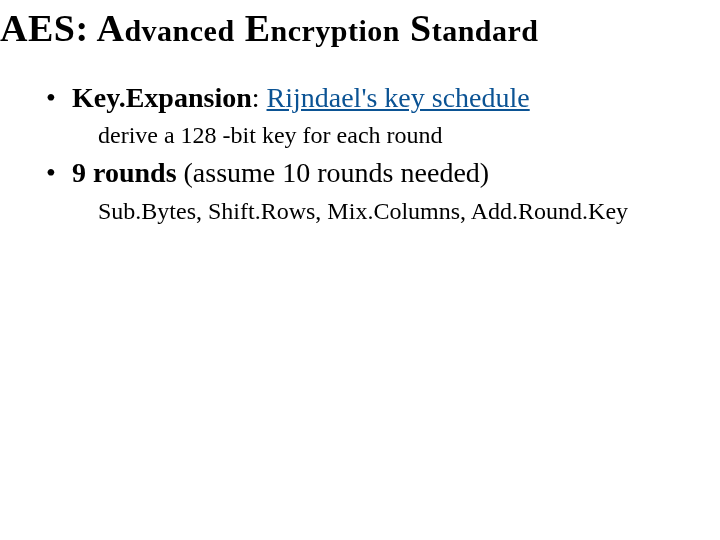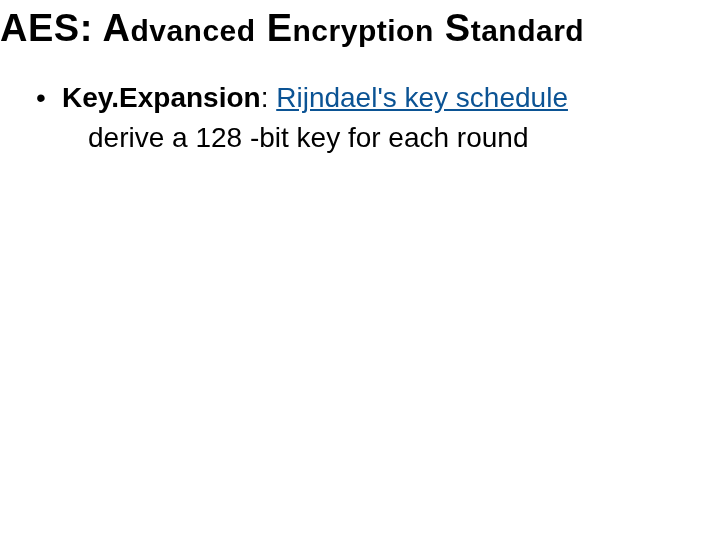--- a/index.html
+++ b/index.html
@@ -9,35 +9,36 @@
     height: 540px;
     background: #ffffff;
     font-family: Verdana, Geneva, sans-serif;
     color: #000000;
   }
   .slide {
     box-sizing: border-box;
     width: 720px;
     height: 540px;
     padding: 8px 15px 0 0;
+    font-family: Liberation Serif, serif;
   }
   .title {
     font-weight: bold;
     font-size: 38px;
     letter-spacing: 0.5px;
     margin: 0 0 28px 0;
     line-height: 1.1;
     white-space: nowrap;
   }
   .title .big { font-size: 38px; }
   .title .small { font-size: 30px; }
   .bullets {
     list-style: none;
     padding: 0 0 0 36px;
-    margin: 0;
+    margin: 10px;
     font-size: 28px;
     line-height: 1.45;
   }
   .bullets li {
     position: relative;
     padding-left: 26px;
     margin: 0;
   }
   .bullets li::before {
     content: "•";
@@ -48,38 +49,42 @@
     line-height: 1.45;
   }
   .bold { font-weight: bold; }
   .link {
     color: #0b5394;
     text-decoration: underline;
   }
   .cont {
     display: block;
     padding-left: 26px;
-    font-size: 28px;
+    font-size: 24px;
     line-height: 1.45;
   }
 </style>
 </head>
 <body>
 
 <div class="slide">
 
   <div class="title">
     <span class="big">AES:</span><span> </span><span class="big">A</span><span class="small">dvanced</span><span> </span><span class="big">E</span><span class="small">ncryption</span><span> </span><span class="big">S</span><span class="small">tandard</span>
   </div>
 
   <ul class="bullets">
 
     <li>
       <span class="bold">Key.Expansion</span><span>: </span><a class="link" href="#">Rijndael's key schedule</a>
       <span class="cont">derive a 128 -bit key for each round</span>
     </li>
 
 
+    <li>
+      <span class="bold">9 rounds</span><span> (assume 10 rounds needed)</span>
+      <span class="cont">Sub.Bytes, Shift.Rows, Mix.Columns, Add.Round.Key</span>
+    </li>
 
 
   </ul>
 
 </div>
 
 </body></html>

